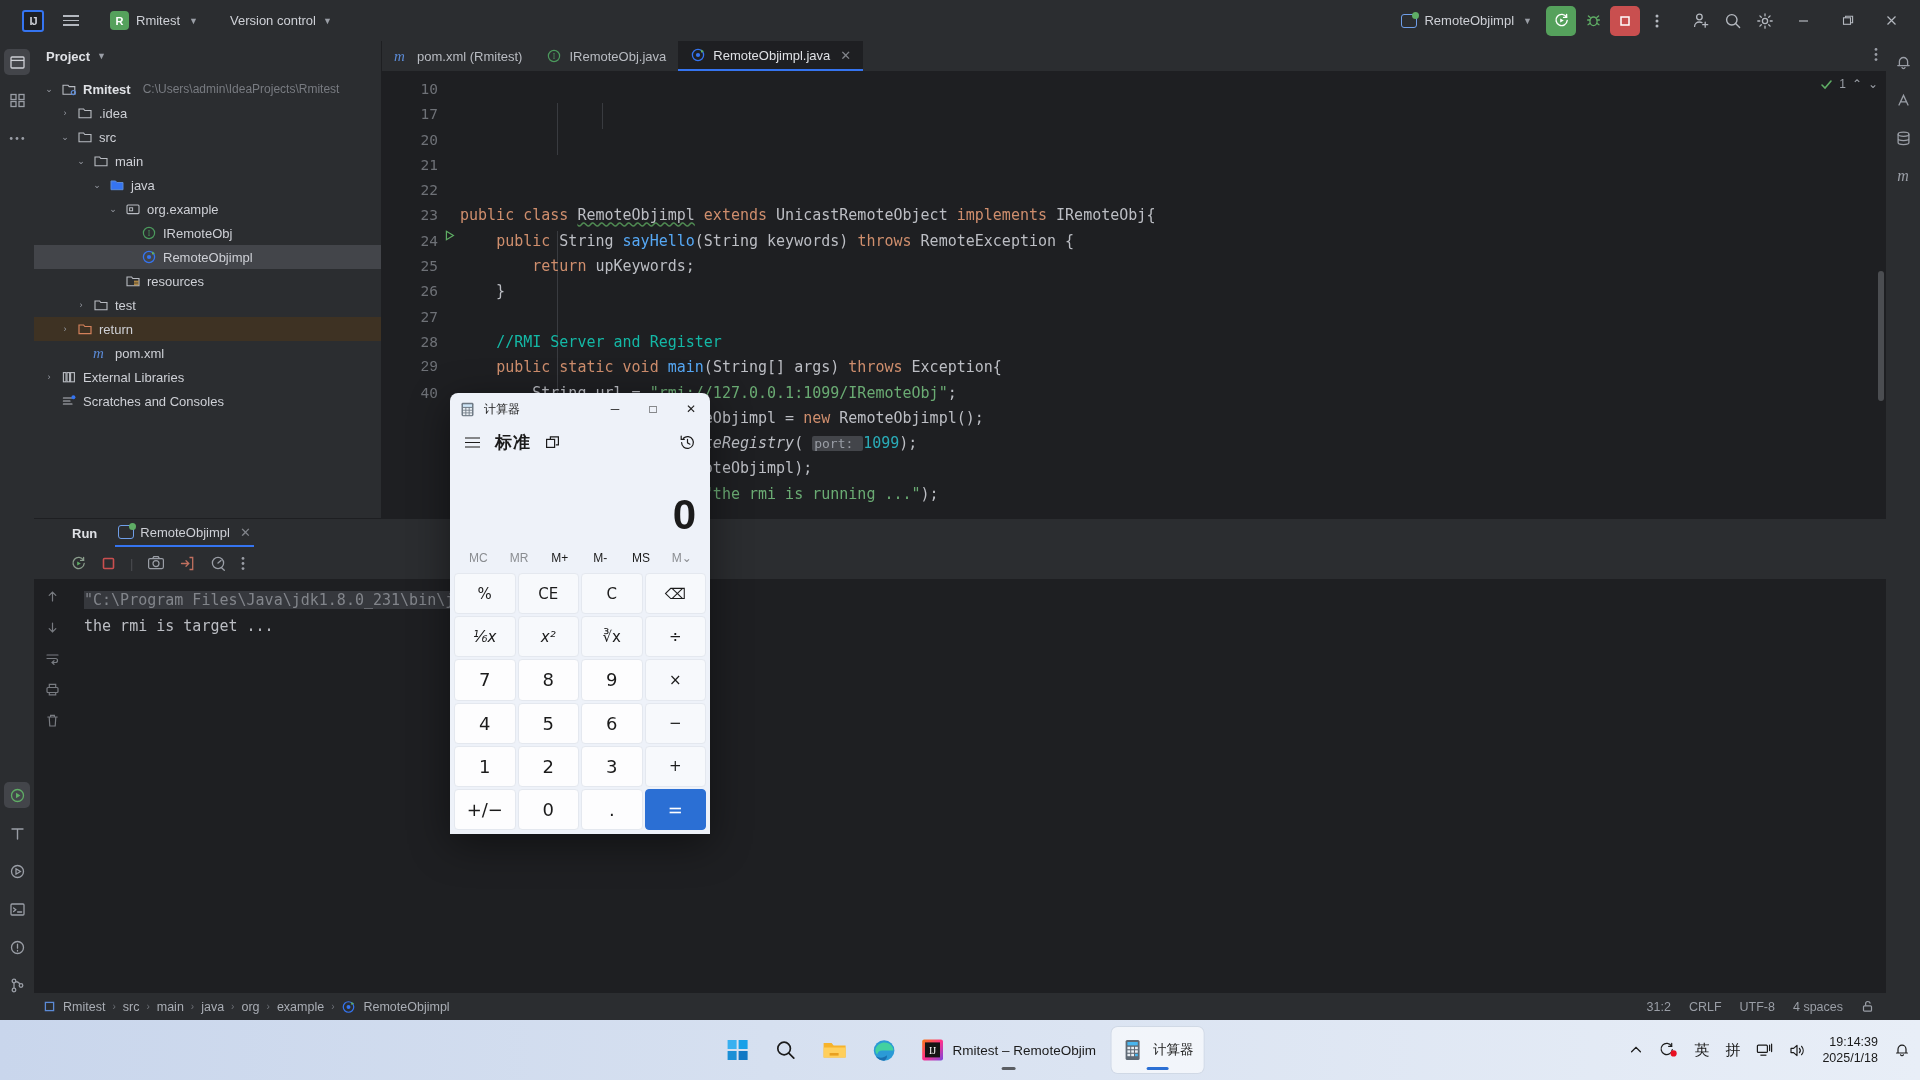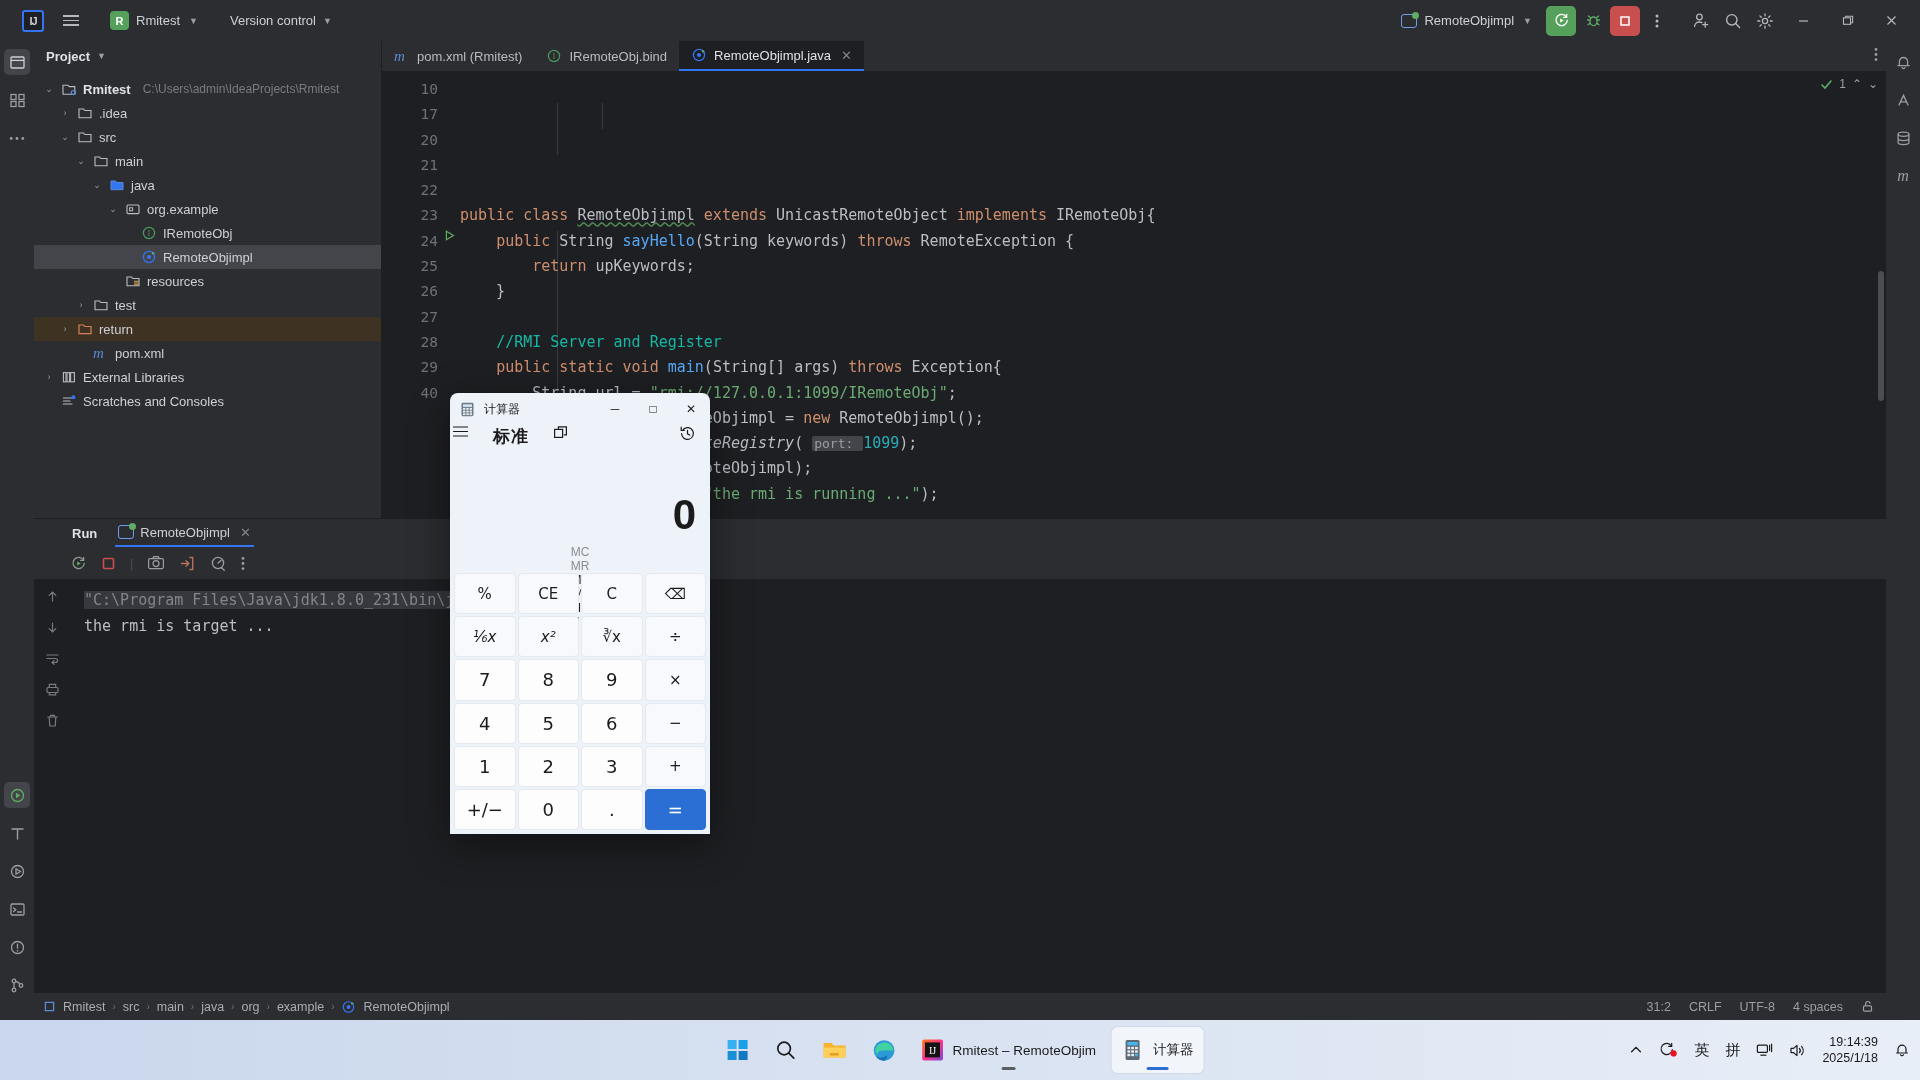--- a/index.html
+++ b/index.html
@@ -102,25 +102,25 @@
   .crumbs span.c { color:#a9adb4; cursor:pointer;}
   .status-right { position:absolute; right:12px; display:flex; align-items:center; gap:18px;}
 
   
   #calc { position:absolute; left:450px; top:393px; width:260px; height:441px; background:#eef2f9; border-radius:8px 8px 0 0;
           box-shadow:0 10px 40px rgba(0,0,0,.45); display:flex; flex-direction:column; overflow:hidden; color:#1b1b1b;}
   .calc-title { height:32px; display:flex; align-items:center; padding-left:10px; gap:9px; }
   .calc-title .t { font-size:12px; color:#1b1b1b; font-family:"DejaVu Sans", sans-serif;}
   .calc-winbtns { margin-left:auto; display:flex; height:32px;}
   .cwb { width:38px; height:32px; display:flex; align-items:center; justify-content:center; color:#202020; font-size:12px; cursor:pointer;}
-  .calc-sub { height:34px; display:flex; align-items:flex-start; gap:24px; padding-left:2px;}
+  .calc-sub { height:34px; display:flex; align-items:center; gap:14px; padding-left:14px;}
   .calc-sub .mode { font-size:17px; font-weight:600; letter-spacing:1px; font-family:"DejaVu Sans", sans-serif;}
   .calc-display { flex:0 0 86px; display:flex; align-items:flex-end; justify-content:flex-end; padding:0 14px 6px 0;}
   .calc-display .num { font-size:42px; font-weight:600; }
-  .mem-row { height:26px; display:flex; align-items:center; padding:0 8px;flex-direction:column;}
+  .mem-row { height:26px; display:flex; align-items:center; padding:0 8px;}
   .mem-row div { flex:1; text-align:center; font-size:12px; color:#8a8d91; cursor:pointer;}
   .mem-row div.on { color:#1b1b1b; }
   .pad { flex:1; display:grid; grid-template-columns:repeat(4,1fr); grid-template-rows:repeat(6,1fr); gap:2px; padding:2px 4px 4px 4px;}
   .key { background:#f7f9fc; border:1px solid #e4e8ef; border-radius:4px; display:flex; align-items:center; justify-content:center;
          font-size:15px; cursor:pointer; color:#1b1b1b; font-family:"DejaVu Sans", sans-serif;}
   .key.num { background:#fdfdfe; font-size:18px;}
   .key.eq { background:#2b6fd4; color:#fff; border-color:#2b6fd4; font-size:18px;}
   .key.ital { font-style:italic; }
 
   
@@ -450,21 +450,21 @@
                 </span>
                 <span>pom.xml (Rmitest)</span>
               </div>
               <div class="etab">
                 <span style="display:flex;align-items:center;width:16px">
                   <svg width="16" height="16" viewBox="0 0 16 16">
                     <circle cx="8" cy="8" r="5.6" fill="none" stroke="#4c9a5d" stroke-width="1.2"></circle>
                     <text x="8" y="11.2" font-size="7.5" fill="#4c9a5d" text-anchor="middle" font-family="Liberation Serif, serif">I</text>
                   </svg>
                 </span>
-                <span>IRemoteObj.bind</span>
+                <span>IRemoteObj.java</span>
               </div>
               <div class="etab active">
                 <span style="display:flex;align-items:center;width:16px">
                   <svg width="16" height="16" viewBox="0 0 16 16">
                     <circle cx="8" cy="8" r="5.6" fill="none" stroke="#3574f0" stroke-width="1.3"></circle>
                     <circle cx="8" cy="8" r="2.1" fill="#3574f0"></circle>
                     <path d="M11 2.6l3 1.6-3 1.6z" fill="#5fad65"></path>
                   </svg>
                 </span>
                 <span>RemoteObjimpl.java</span>
@@ -488,21 +488,21 @@
                 <div style="position: relative;">23</div>
                 <div style="position: relative;">24<span class="runmark">
                     <svg width="13" height="13" viewBox="0 0 13 13">
                       <path d="M3.4 2.2l7 4.3-7 4.3z" fill="none" stroke="#5fad65" stroke-width="1.2"></path>
                     </svg>
                   </span></div>
                 <div style="position: relative;">25</div>
                 <div style="position: relative;">26</div>
                 <div style="position: relative;">27</div>
                 <div style="position: relative; text-align: right;">28</div>
-                <div style="position: relative;">29</div>
+                <div style="position: relative; font-family: Liberation Mono, monospace;">29</div>
                 <div style="position: relative;">40</div>
               </div>
             <div class="code" id="code">
               <div class="indent-guide" style="left:113px;top:32px;height:52px;"></div>
               <div class="indent-guide" style="left:113px;top:160px;bottom:0;"></div>
               <div class="indent-guide" style="left:158px;top:32px;height:26px;"></div>
             <div class="ln"><span class="kw">public </span><span class="kw">class </span><span class="cls squig">RemoteObjimpl</span> <span class="kw">extends </span><span class="cls">UnicastRemoteObject</span> <span class="kw">implements </span><span class="cls">IRemoteObj</span>{</div><div class="ln">    <span class="kw">public </span><span class="cls">String </span><span class="mtd">sayHello</span>(<span class="cls">String </span>keywords) <span class="kw">throws </span><span class="cls">RemoteException </span>{</div><div class="ln">        <span class="kw">return </span>upKeywords;</div><div class="ln">    }</div><div class="ln">&nbsp;</div><div class="ln">    <span class="cmt">//RMI Server and Register</span></div><div class="ln">    <span class="kw">public static void </span><span class="mtd">main</span>(<span class="cls">String</span>[] args) <span class="kw">throws </span><span class="cls">Exception</span>{</div><div class="ln">        <span class="cls">String </span>url = <span class="str">"rmi://127.0.0.1:1099/IRemoteObj"</span>;</div><div class="ln">        <span class="cls">RemoteObjimpl </span>remoteObjimpl = <span class="kw">new </span><span class="cls">RemoteObjimpl</span>();</div><div class="ln">        <span class="cls">LocateRegistry</span>.<span class="ital">createRegistry</span>( <span class="hintbg">port: </span><span style="color:#2aacb8">1099</span>);</div><div class="ln">        <span class="cls">Naming</span>.<span class="ital">bind</span>(url,remoteObjimpl);</div><div class="ln">        <span class="cls">System</span>.<span class="fld">out</span>.println(<span class="str">"the rmi is running ..."</span>);</div><div class="ln">    }</div></div>
             <div class="inspect">
               <svg width="13" height="13" viewBox="0 0 13 13" fill="none" stroke="#5fad65" stroke-width="1.6">
                   <path d="M2 7l3 3 6-7" stroke-linecap="round"></path>

